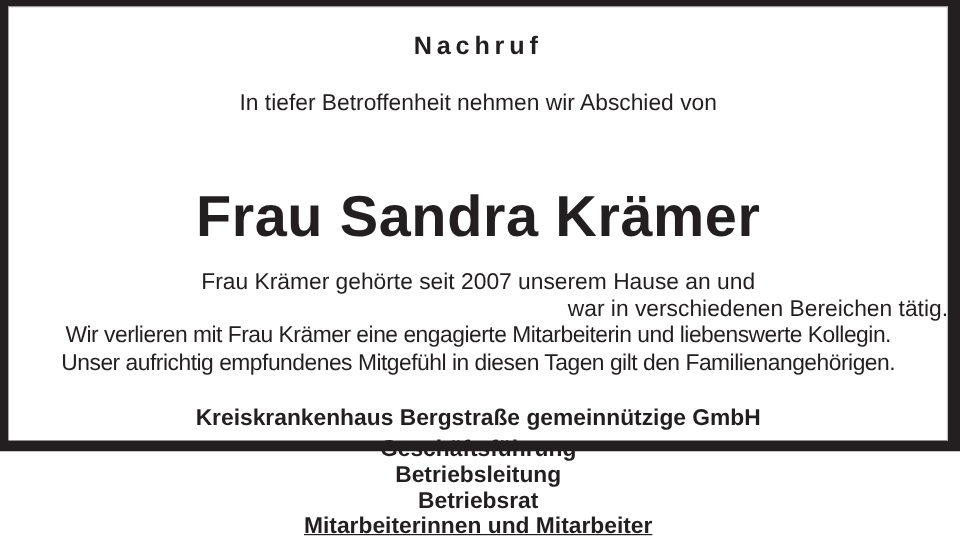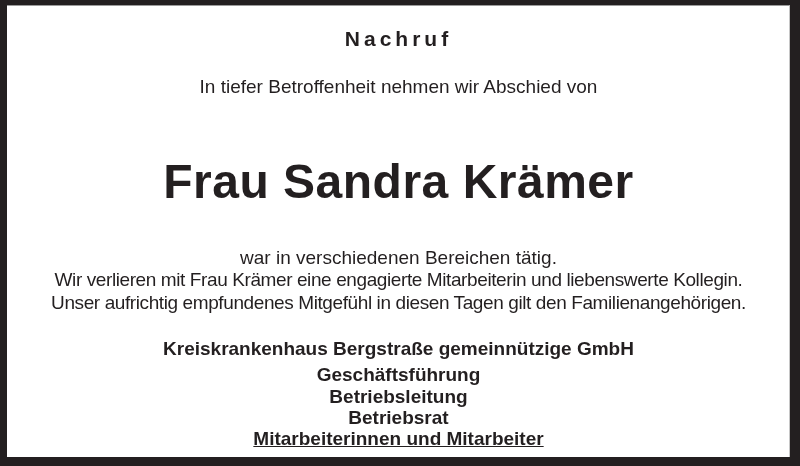--- a/index.html
+++ b/index.html
@@ -10,21 +10,21 @@
     width: 800px;
     height: 466px;
     background: #ffffff;
     font-family: "Liberation Sans", sans-serif;
     color: #231f20;
     overflow: hidden;
   }
   .clipping {
     position: relative;
     width: 800px;
-    height: 466px;
+    height: 376px;
     box-sizing: border-box;
     background: #ffffff;
     border-style: solid;
     border-color: #231f20;
     border-top-width: 5px;
     border-left-width: 7px;
     border-right-width: 10px;
     border-bottom-width: 9px;
   }
   
@@ -59,21 +59,21 @@
   .t-name {
     top: 108px;
     font-size: 48px;
     font-weight: bold;
     line-height: 54px;
     letter-spacing: 0.5px;
     margin-top: 42px;
   }
   .t-body1 { top: 189px; }
   .t-body2 { top: 219px; }
-  .t-body3 { top: 241px; }
+  .t-body3 { top: 241px; text-align: right; }
   .t-body {
     font-size: 19px;
     line-height: 23px;
   }
   .t-cond {
     font-size: 19px;
     letter-spacing: -0.4px;
     line-height: 23px;
   }
   .t-cond1 { top: 263px; }
@@ -94,20 +94,21 @@
 
 <div class="clipping">
   <div class="inner-edge"></div>
 
   <div class="line t-title">Nachruf</div>
 
   <div class="line t-intro">In tiefer Betroffenheit nehmen wir Abschied von</div>
 
   <div class="line t-name">Frau Sandra Krämer</div>
 
+  <div class="line t-body t-body2">Frau Krämer gehörte seit 2007 unserem Hause an und</div>
   <div class="line t-body t-body3">war in verschiedenen Bereichen tätig.</div>
   <div class="line t-cond t-cond1">Wir verlieren mit Frau Krämer eine engagierte Mitarbeiterin und liebenswerte Kollegin.</div>
   <div class="line t-sig t-sig1">Kreiskrankenhaus Bergstraße gemeinnützige GmbH</div>
 
   <div class="line t-cond t-cond2">Unser aufrichtig empfundenes Mitgefühl in diesen Tagen gilt den Familienangehörigen.</div>
   <div class="line t-sig t-sig2">Geschäftsführung</div>
   <div class="line t-sig t-sig3">Betriebsleitung</div>
   <div class="line t-sig t-sig4">Betriebsrat</div>
   <div class="line t-sig t-sig5">Mitarbeiterinnen und Mitarbeiter</div>
 </div>

